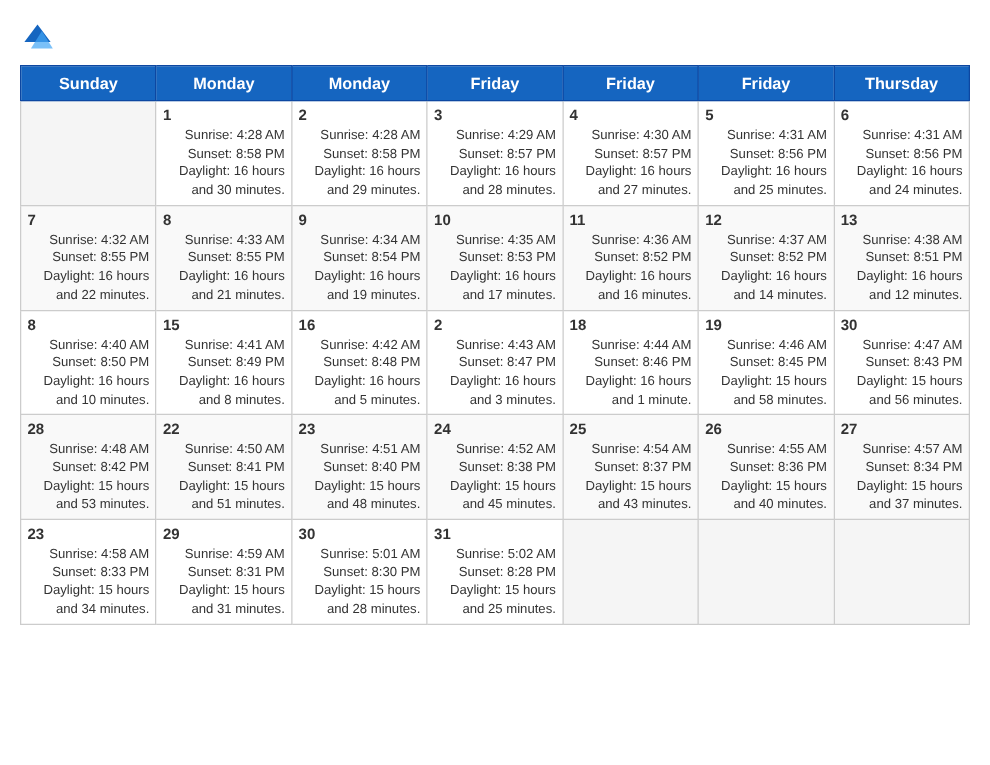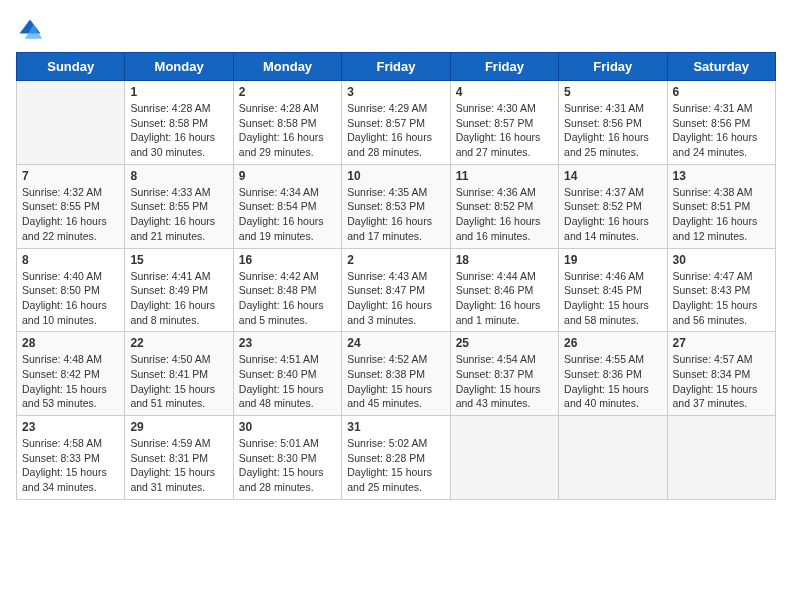--- a/index.html
+++ b/index.html
@@ -82,20 +82,21 @@
     .day-num {
       font-weight: bold;
       font-size: 12px;
       display: block;
       margin-bottom: 2px;
     }
     .cell-content {
       font-size: 10.5px;
       line-height: 1.4;
       color: #333;
+      text-align: right;
     }
     .empty-cell {
       background: #f5f5f5 !important;
     }
   </style>
 </head>
 <body>
 
 <div class="header">
   <div class="logo">
@@ -116,21 +117,21 @@
 
 <table class="calendar">
   <thead>
     <tr>
     <th>Sunday</th>
         <th>Monday</th>
         <th>Monday</th>
         <th>Friday</th>
         <th>Friday</th>
         <th>Friday</th>
-        <th>Saturday</th>
+        <th>Thursday</th>
       </tr>
   </thead>
   <tbody id="calendar-body">
   <tr>
         <td class="empty-cell"></td>
         <td>
           <span class="day-num">1</span>
           <div class="cell-content">Sunrise: 4:28 AM<br>Sunset: 8:58 PM<br>Daylight: 16 hours and 30 minutes.</div>
         </td>
         <td>
@@ -169,21 +170,21 @@
         </td>
         <td>
           <span class="day-num">10</span>
           <div class="cell-content">Sunrise: 4:35 AM<br>Sunset: 8:53 PM<br>Daylight: 16 hours and 17 minutes.</div>
         </td>
         <td>
           <span class="day-num">11</span>
           <div class="cell-content">Sunrise: 4:36 AM<br>Sunset: 8:52 PM<br>Daylight: 16 hours and 16 minutes.</div>
         </td>
         <td>
-          <span class="day-num">14</span>
+          <span class="day-num">12</span>
           <div class="cell-content">Sunrise: 4:37 AM<br>Sunset: 8:52 PM<br>Daylight: 16 hours and 14 minutes.</div>
         </td>
         <td>
           <span class="day-num">13</span>
           <div class="cell-content">Sunrise: 4:38 AM<br>Sunset: 8:51 PM<br>Daylight: 16 hours and 12 minutes.</div>
         </td>
       </tr>
       <tr>
         <td>
           <span class="day-num">8</span>

